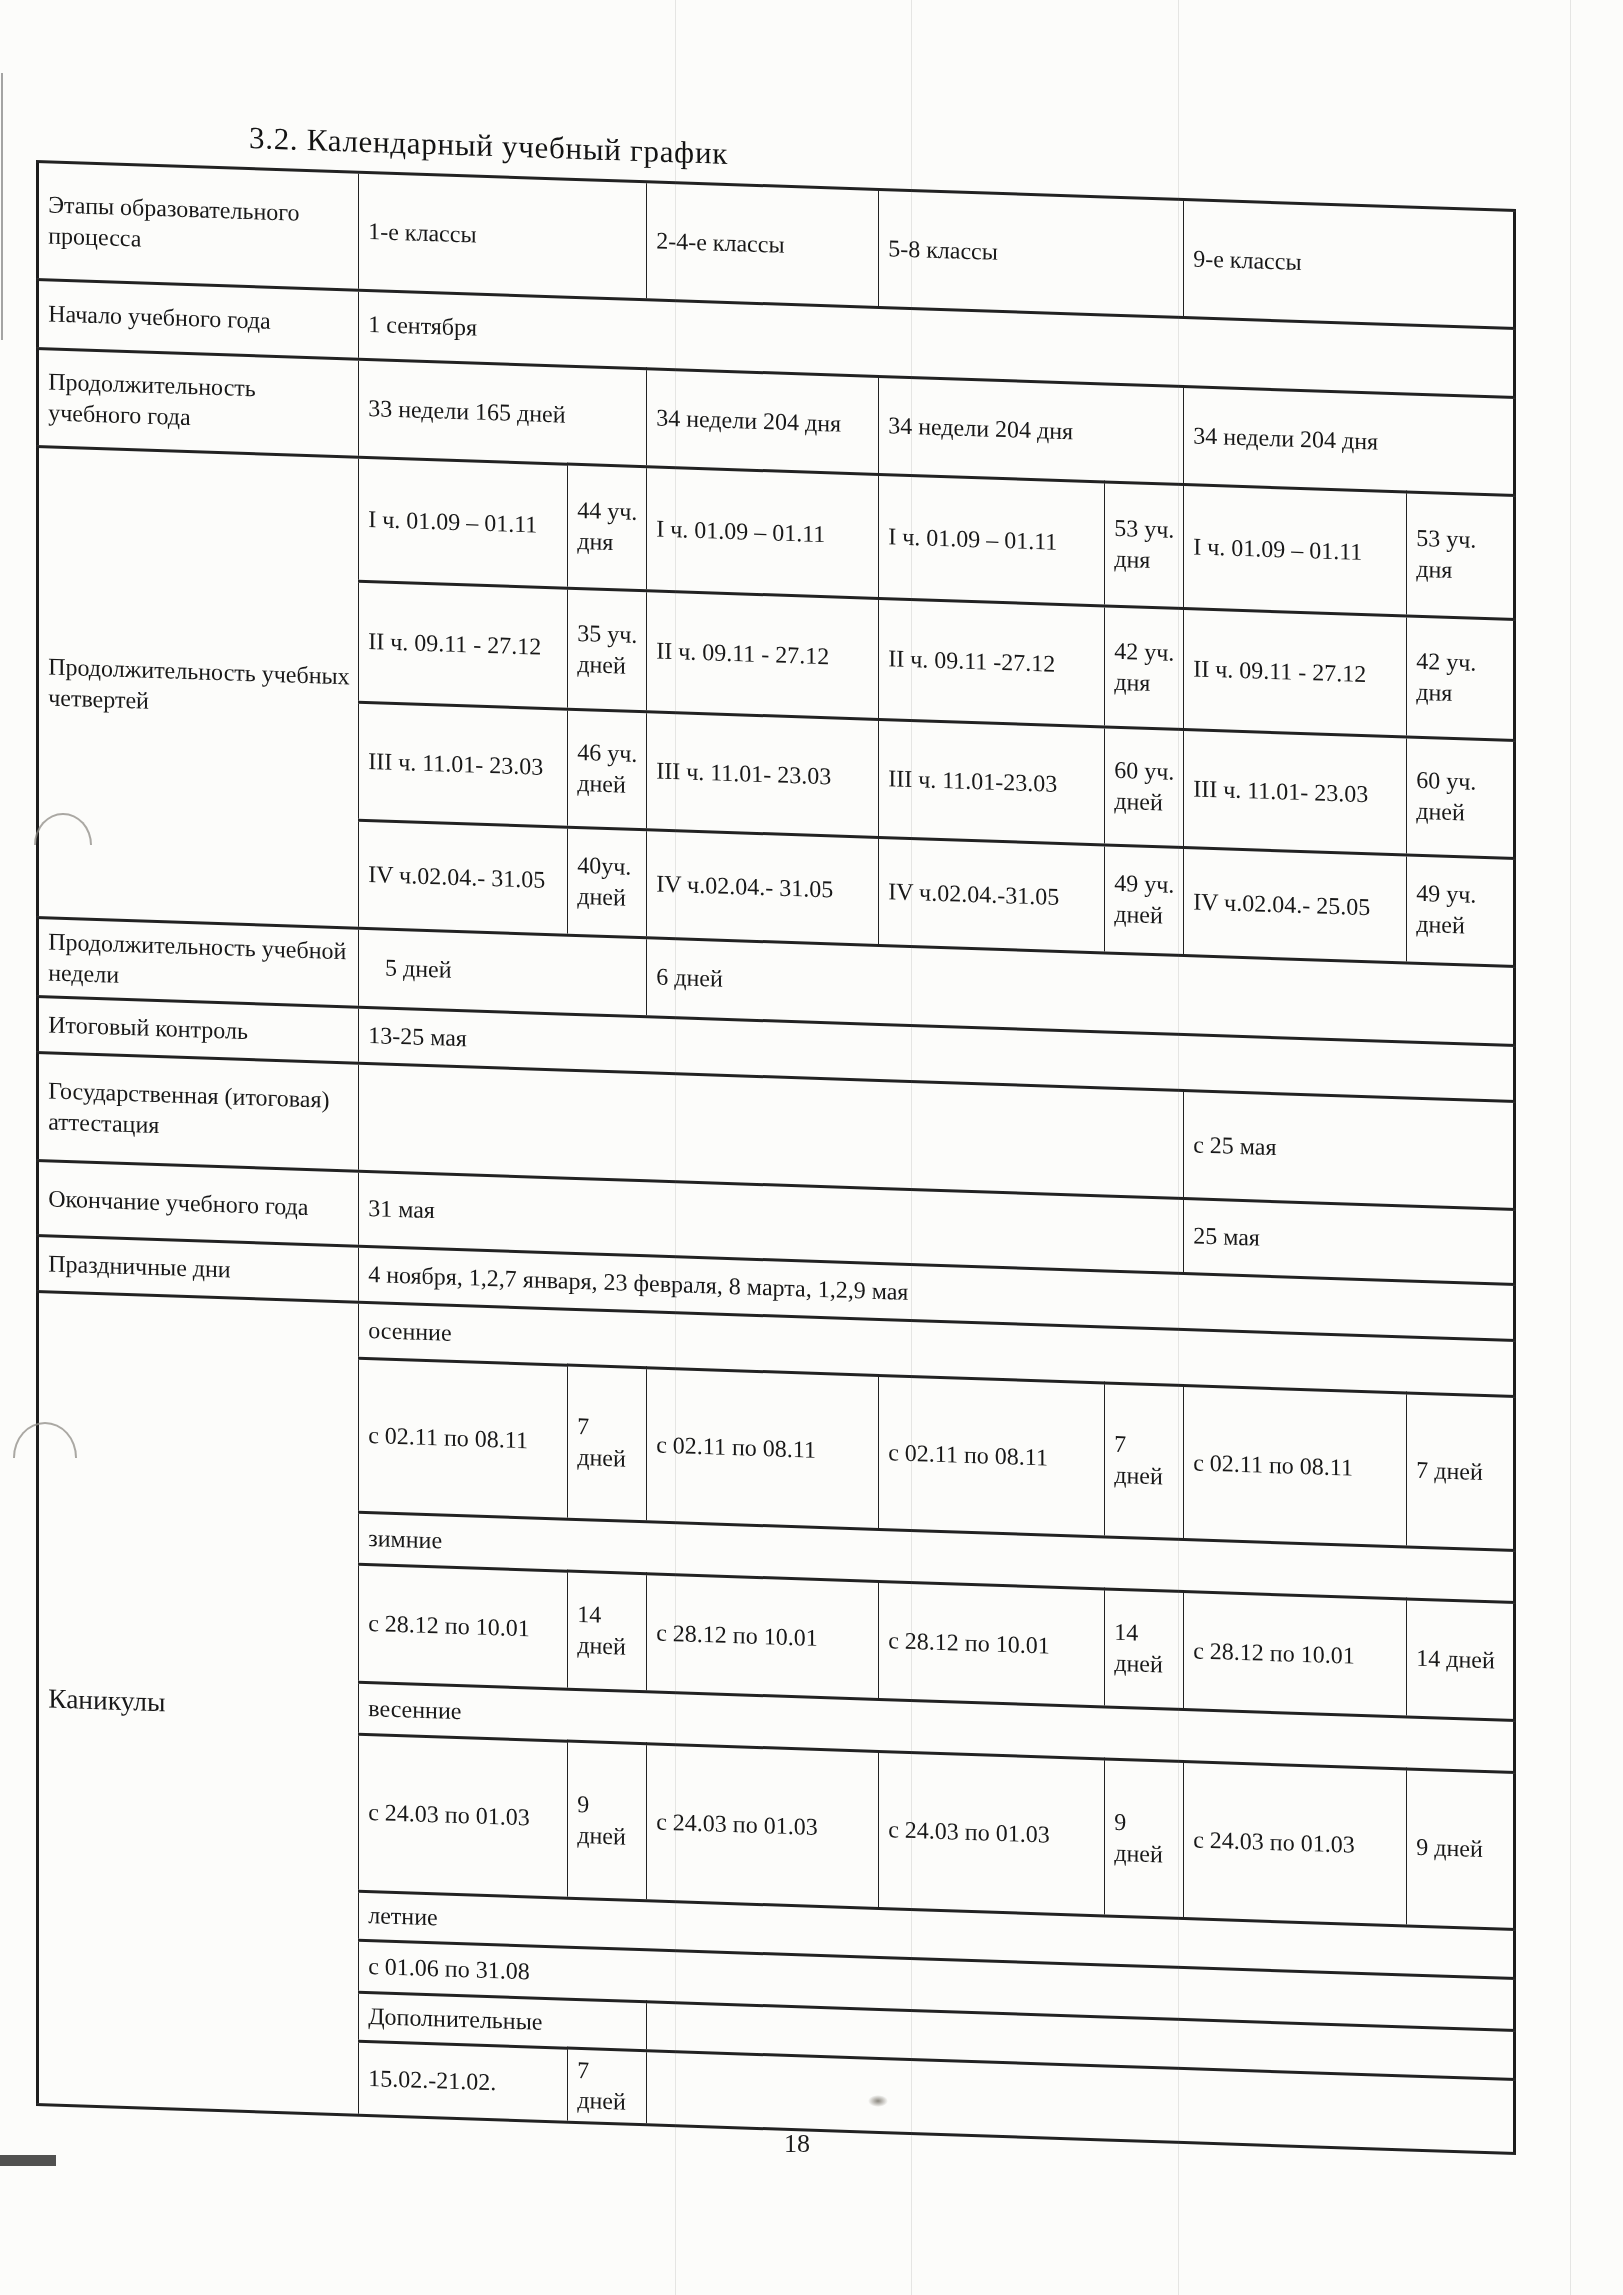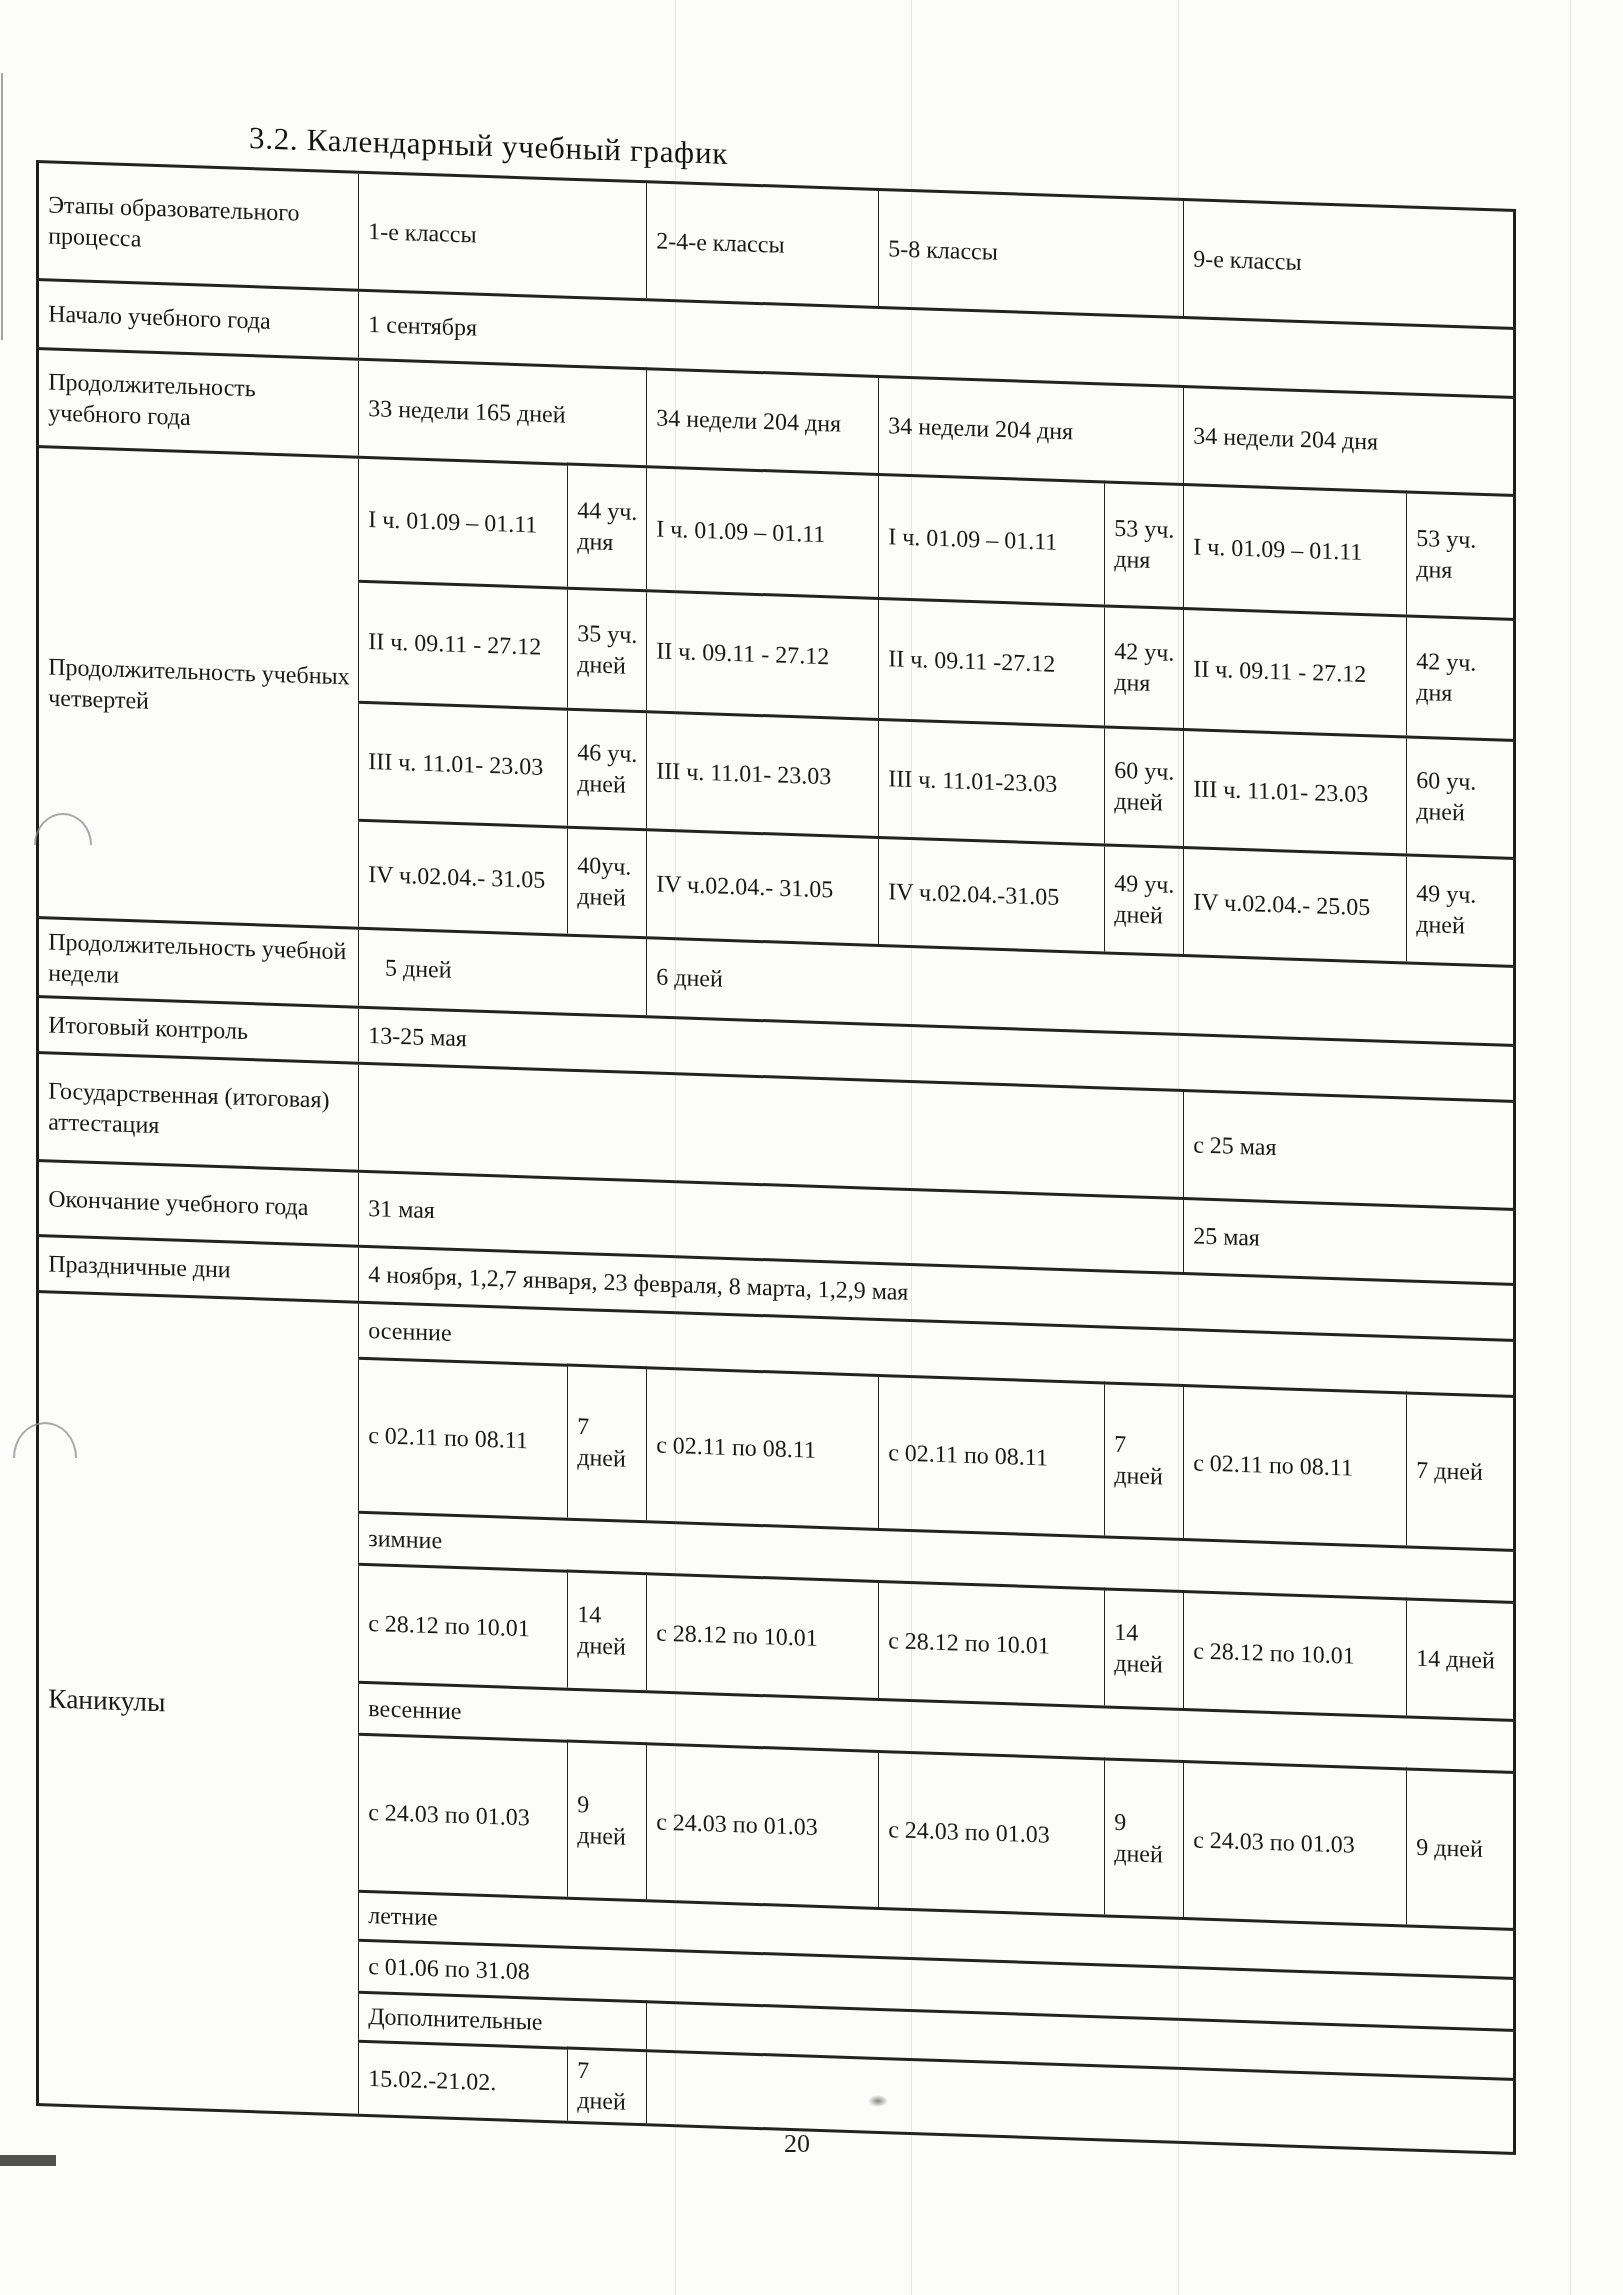--- a/index.html
+++ b/index.html
@@ -244,15 +244,15 @@
   <div class="punch punch1"></div>
   <div class="punch punch2"></div>
   <div class="streak s1"></div>
   <div class="streak s2"></div>
   <div class="streak s3"></div>
   <div class="streak s4"></div>
   <div class="edge-line"></div>
   <div class="edge-mark"></div>
   <div class="smudge"></div>
 
-  <div class="page-num">20</div>
+  <div class="page-num">18</div>
 </div>
 
 
 </body></html>

